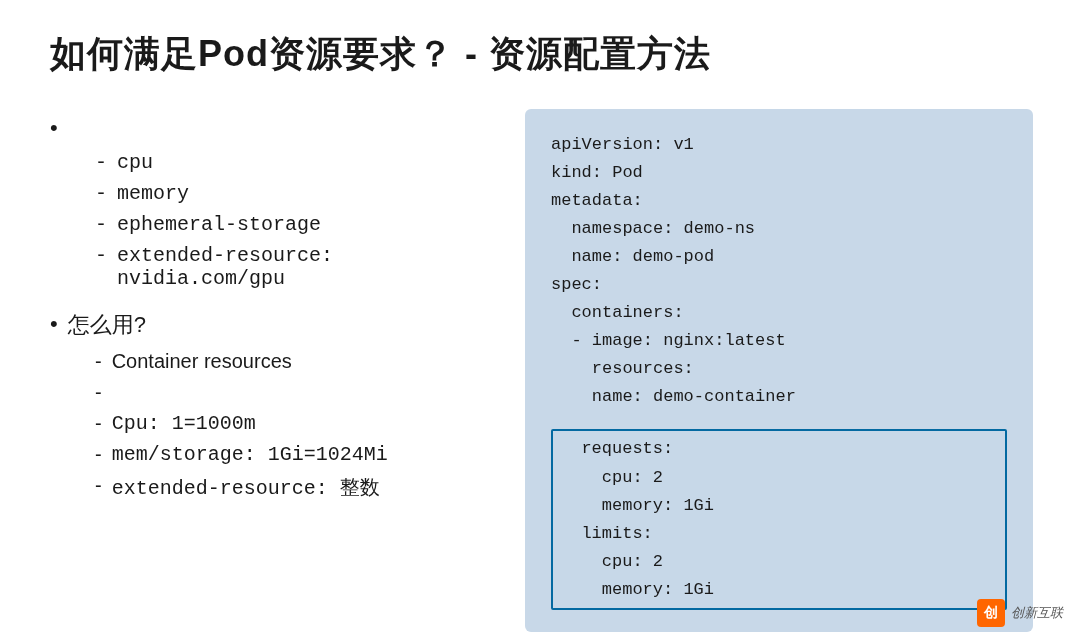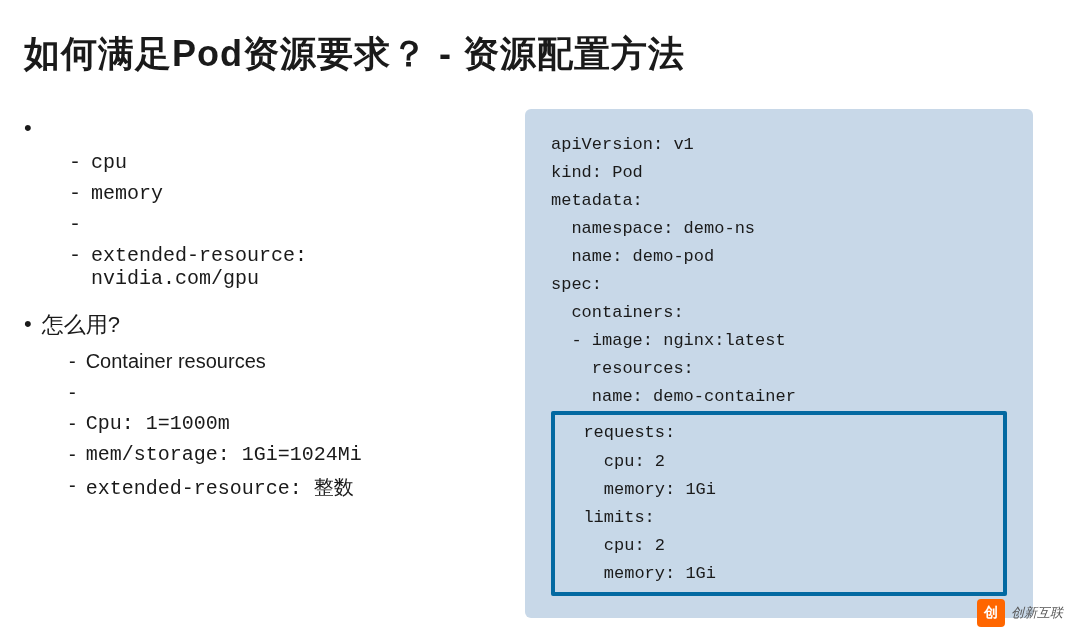--- a/index.html
+++ b/index.html
@@ -13,21 +13,21 @@
       height: 642px;
       background: #ffffff;
       font-family: 'PingFang SC', 'Microsoft YaHei', 'SimHei', sans-serif;
       overflow: hidden;
     }
 
     .slide {
       width: 1083px;
       height: 642px;
       background: #ffffff;
-      padding: 30px 50px 30px 24px;
+      padding: 30px 50px 30px 50px;
       position: relative;
     }
 
     .title {
       font-size: 36px;
       font-weight: bold;
       color: #1a1a1a;
       margin-bottom: 30px;
       letter-spacing: 1px;
     }
@@ -115,24 +115,24 @@
       font-size: 17px;
       line-height: 1.65;
       color: #1a1a1a;
     }
 
     .code-line {
       white-space: pre;
     }
 
     .highlighted-box {
-      border: 4px solid #0369a1;
+      border: 2px solid #0369a1;
       border-radius: 2px;
       padding: 4px 8px;
-      margin-top: 0;
+      margin-top: 18px;
       background: rgba(200, 216, 232, 0.3);
     }
 
     .highlighted-line {
       white-space: pre;
     }
 
     .watermark {
       position: absolute;
       bottom: 15px;
@@ -180,20 +180,21 @@
           <div class="bullet-sub">
             <span class="dash">-</span>
             <span>cpu</span>
           </div>
           <div class="bullet-sub">
             <span class="dash">-</span>
             <span>memory</span>
           </div>
           <div class="bullet-sub">
             <span class="dash">-</span>
+            <span>ephemeral-storage</span>
           </div>
           <div class="bullet-sub">
             <span class="dash">-</span>
             <span>extended-resource: nvidia.com/gpu</span>
           </div>
         </div>
       </div>
 
       <div class="bullet-section">
         <div class="bullet-main">

